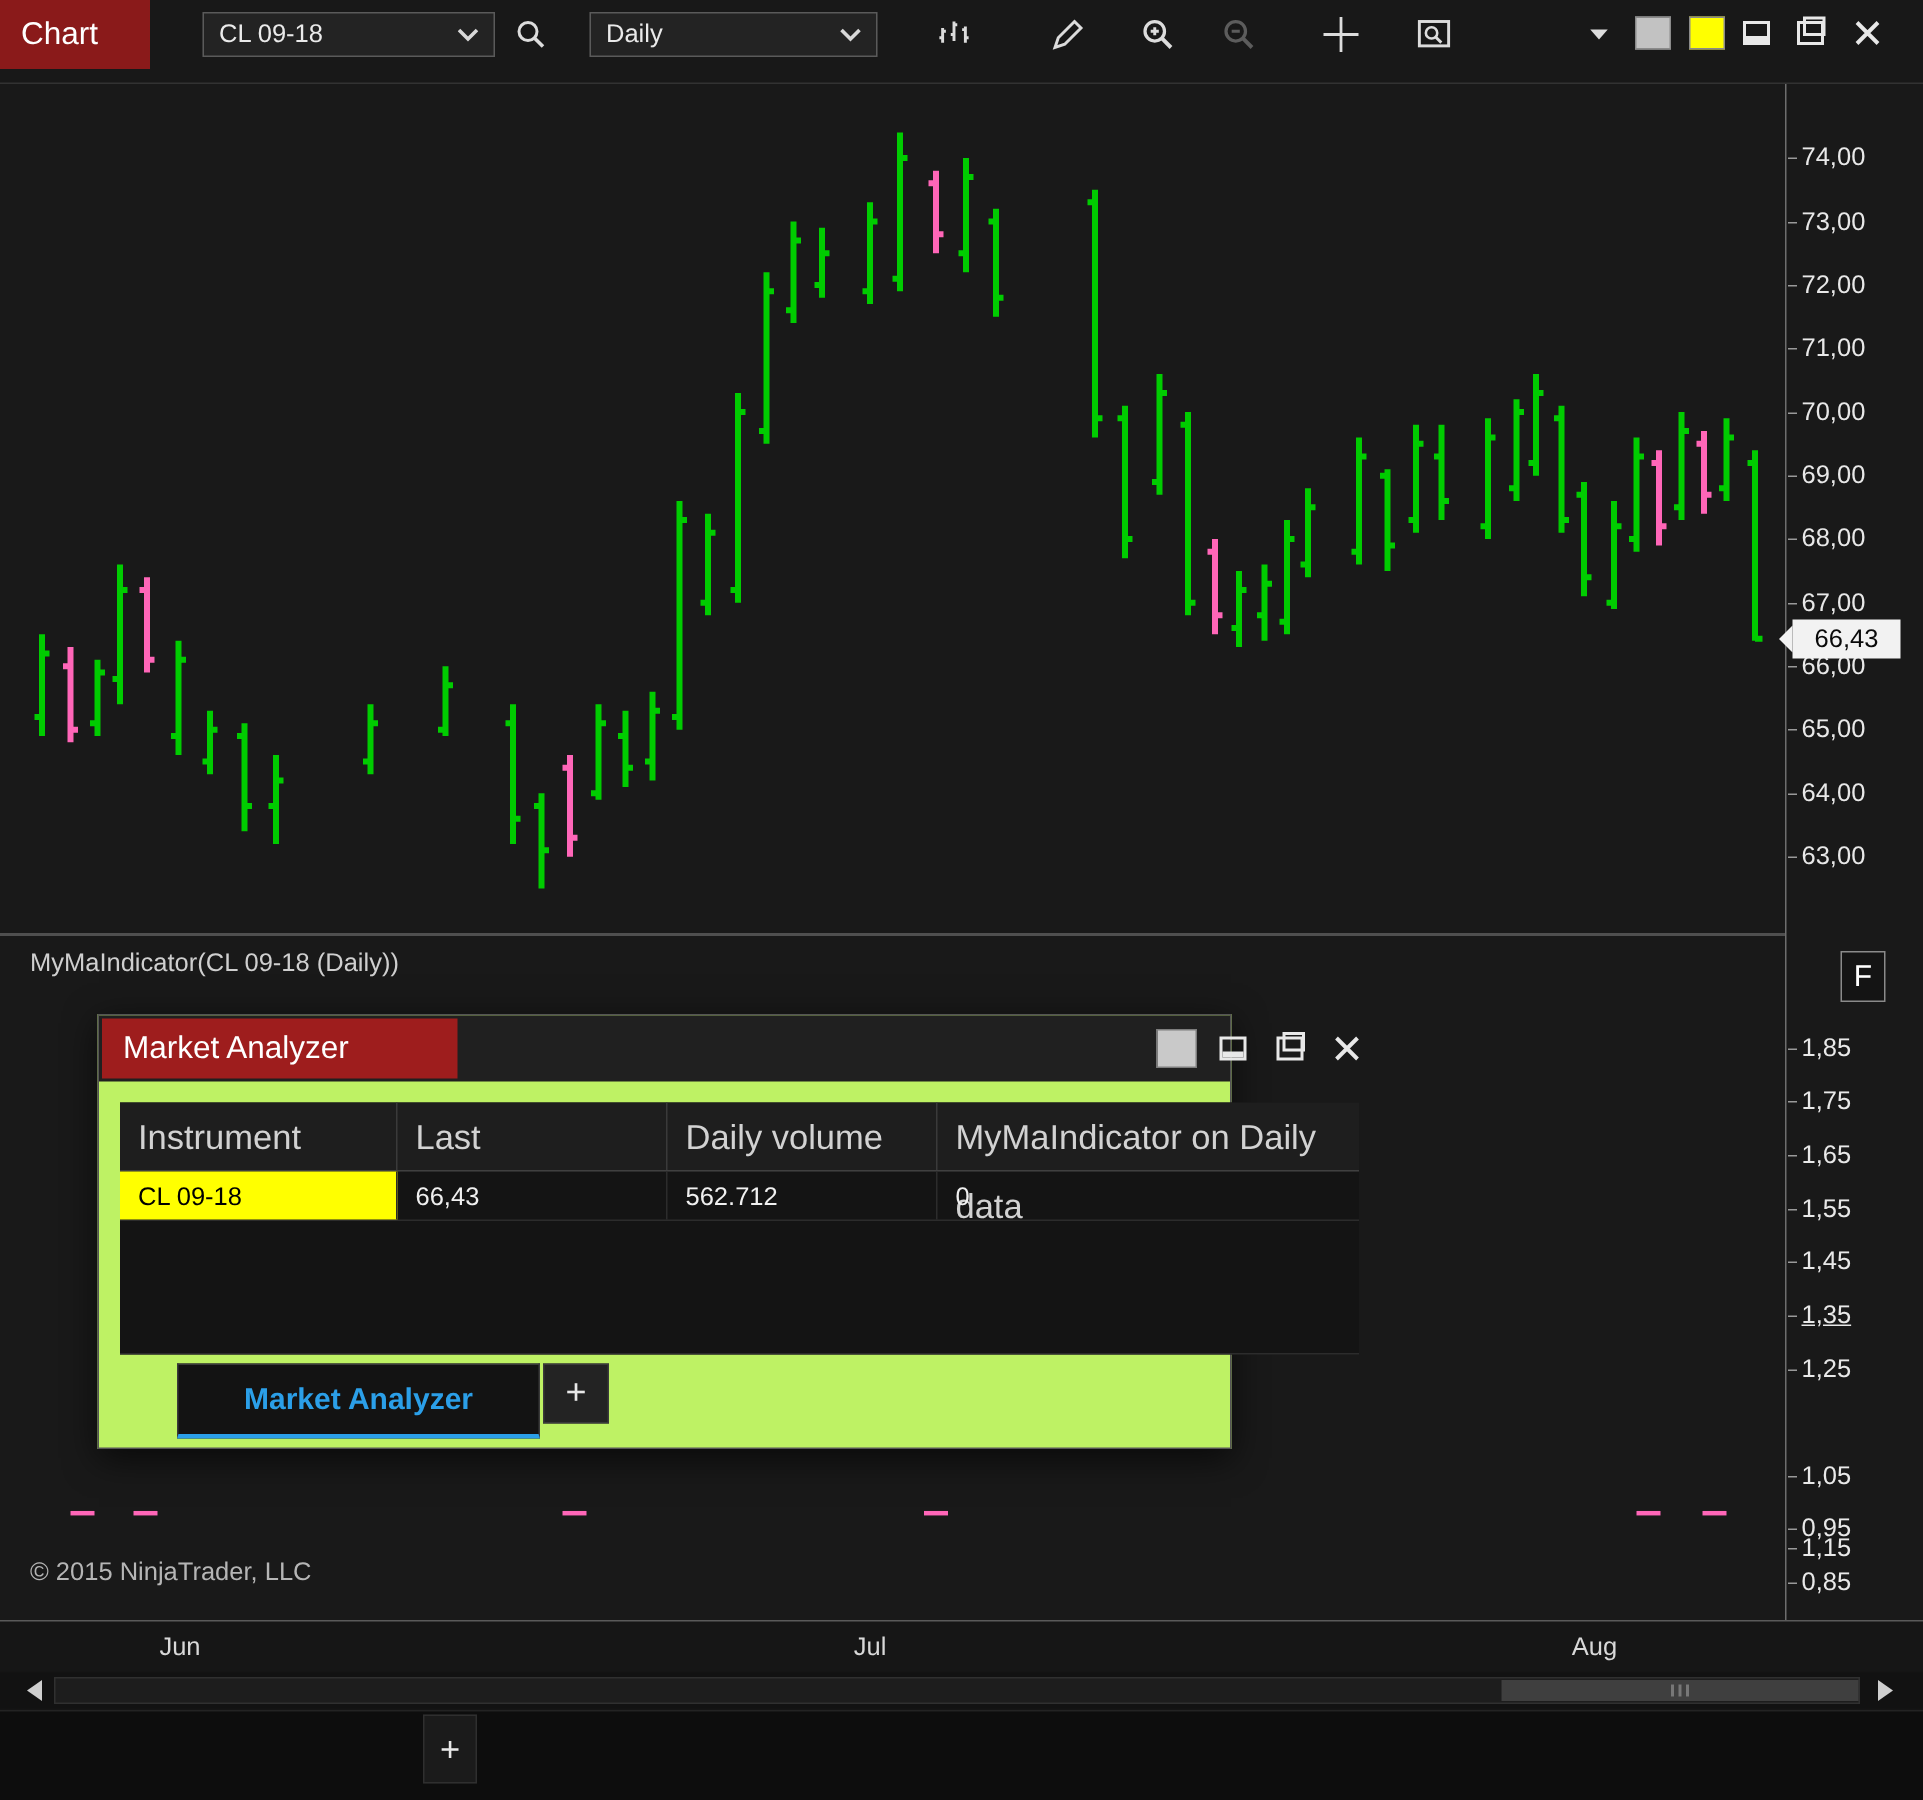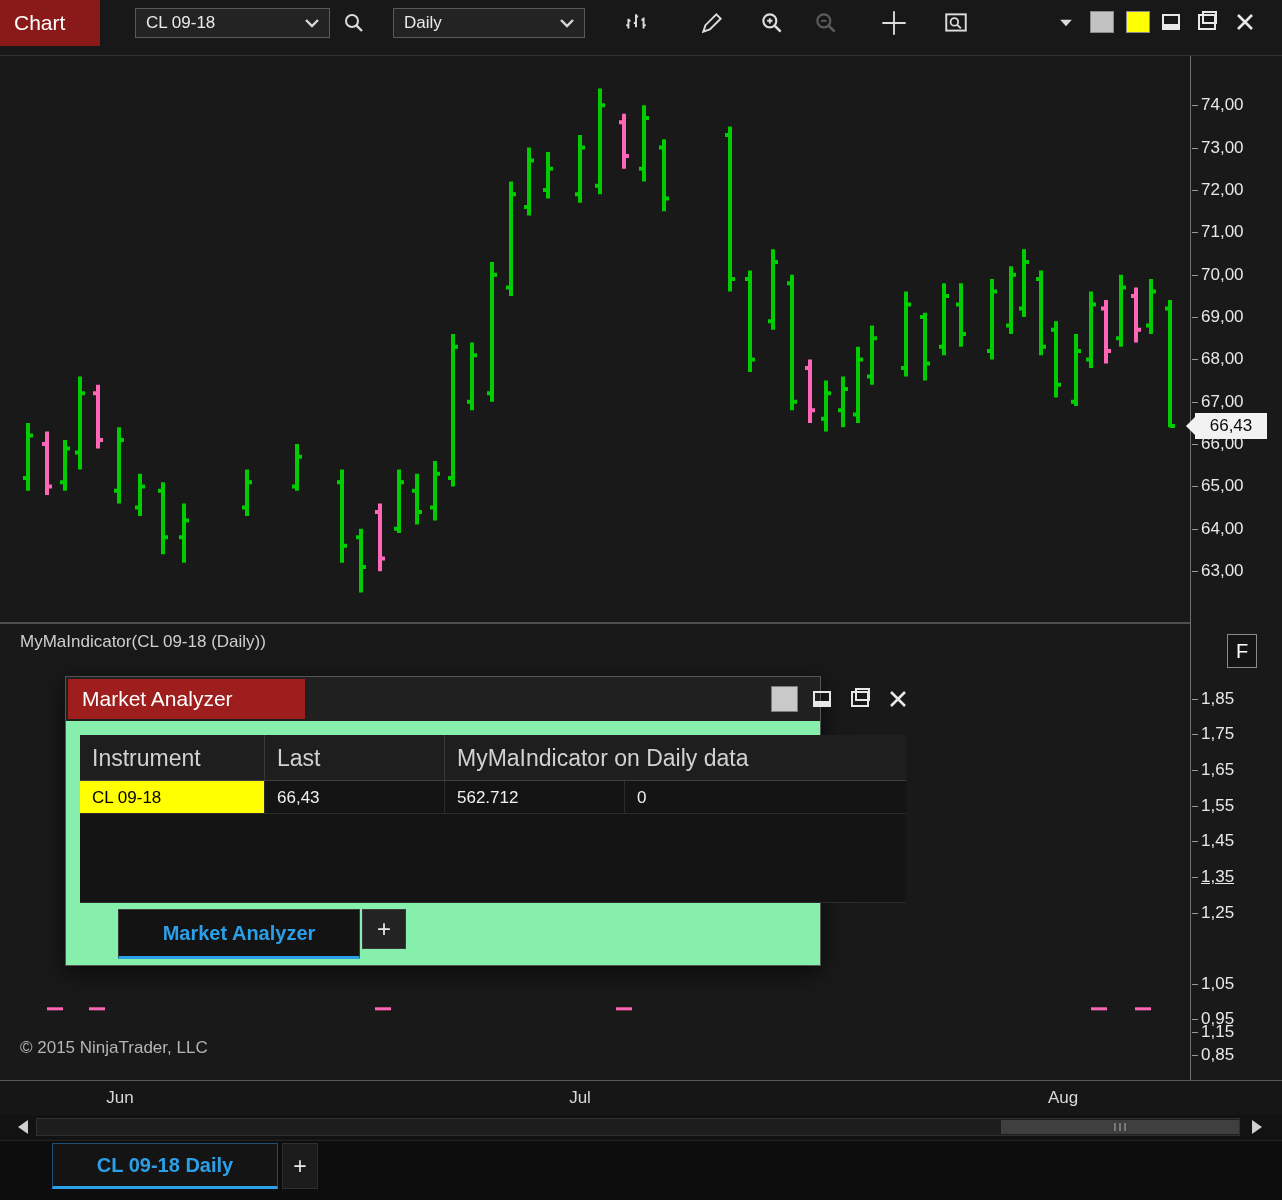--- a/index.html
+++ b/index.html
@@ -28,21 +28,21 @@
 
   
   .axis-col { position:absolute; left:1190px; top:46px; width:97px; height:1034px; background:#191919; border-left:1px solid #6e6e6e; z-index:10; }
   .axis-label { position:absolute; left:10px; font-size:17px; color:#e8e8e8; height:22px; line-height:22px; }
   .axis-label::before { content:''; position:absolute; left:-9px; top:50%; width:6px; height:1px; background:#9a9a9a; }
   .last-price-badge { position:absolute; left:4px; width:72px; height:26px; background:#f2f2f2; color:#0a0a0a; font-size:17px; line-height:26px; text-align:center; z-index:12; }
   .last-price-badge::before { content:''; position:absolute; left:-9px; top:4px; border-top:9px solid transparent; border-bottom:9px solid transparent; border-right:9px solid #f2f2f2; }
   .fixed-scale-btn { position:absolute; left:36px; top:588px; width:30px; height:34px; background:#141414; border:1px solid #8a8a8a; color:#fff; font-size:20px; display:flex; align-items:center; justify-content:center; }
 
   
-  .ma-window { position:absolute; left:65px; top:676px; width:756px; height:290px; background:#86efac; border:1px solid #555; box-shadow:0 6px 22px rgba(0,0,0,0.65); z-index:20; }
+  .ma-window { position:absolute; left:65px; top:676px; width:756px; height:290px; background:#bef264; border:1px solid #555; box-shadow:0 6px 22px rgba(0,0,0,0.65); z-index:20; }
   .ma-titlebar { position:absolute; left:0; top:0; width:100%; height:44px; background:#202020; }
   .ma-title-red { position:absolute; left:2px; top:2px; width:237px; height:40px; background:#9e1d1d; color:#fff; font-size:21px; line-height:40px; padding-left:14px; }
   .ma-btn { position:absolute; top:9px; width:27px; height:26px; display:flex; align-items:center; justify-content:center; }
   .ma-btn.graybox { background:#c9c9c9; border:1px solid #7d7d7d; }
   .ma-table { position:absolute; left:14px; top:58px; width:826px; height:168px; background:#141414; border-bottom:1px solid #2c2c2c; }
   .ma-header { display:flex; height:46px; background:#1e1e1e; border-bottom:1px solid #404040; }
   .ma-hcell { color:#d2d2d2; font-size:23px; line-height:46px; padding-left:12px; border-right:1px solid #3a3a3a; }
   .ma-row { display:flex; height:33px; border-bottom:1px solid #2c2c2c; }
   .ma-cell { color:#f0f0f0; font-size:17px; line-height:33px; padding-left:12px; border-right:1px solid #2c2c2c; }
   .c0 { width:185px; } .c1 { width:180px; } .c2 { width:180px; } .c3 { flex:1; border-right:none !important; }
@@ -288,20 +288,21 @@
         <svg width="24" height="24" viewBox="0 0 24 24">
           <path d="M5 5l14 14 M19 5L5 19" stroke="#e8e8e8" stroke-width="2.6"></path>
         </svg>
       </div>
     </div>
 
     <div class="ma-table">
       <div class="ma-header">
         <div class="ma-hcell c0">Instrument</div>
         <div class="ma-hcell c1">Last</div>
+        <div class="ma-hcell c2">Daily volume</div>
         <div class="ma-hcell c3">MyMaIndicator on Daily data</div>
       </div>
       <div class="ma-row">
         <div class="ma-cell c0 instrument-hl">CL 09-18</div>
         <div class="ma-cell c1">66,43</div>
         <div class="ma-cell c2">562.712</div>
         <div class="ma-cell c3">0</div>
       </div>
     </div>
 
@@ -321,17 +322,16 @@
       <div class="sb-thumb">
           <i></i>
           <i></i>
           <i></i>
         </div>
     </div>
     <div class="sb-arrow sb-arrow-right"></div>
   </div>
 
   <div class="tabbar">
-    <div class="main-tab">CL 09-18 Daily</div>
     <div class="main-addtab">+</div>
   </div>
 
 </div>
 
 </body></html>

